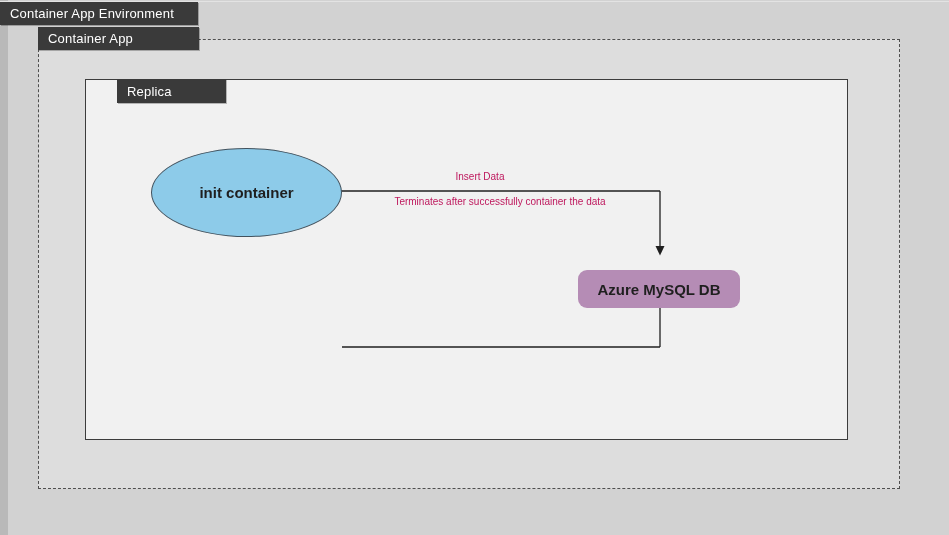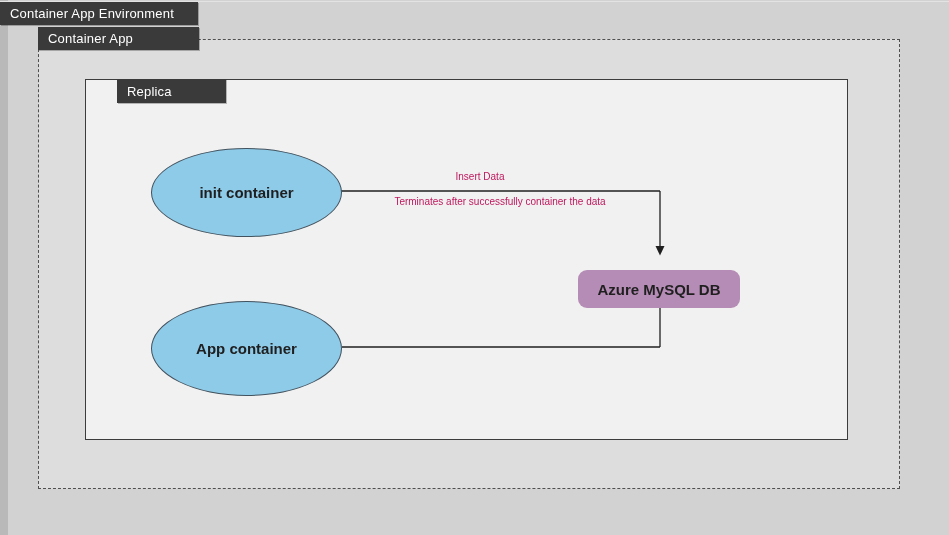--- a/index.html
+++ b/index.html
@@ -81,23 +81,20 @@
     <polygon points="655.5,246 664.5,246 660,255.5"></polygon>
     <line x1="342" y1="347" x2="660" y2="347"></line>
     <line x1="660" y1="347" x2="660" y2="303"></line>
     <polygon points="655.5,304 664.5,304 660,294.5"></polygon>
   </svg>
 
   <div class="node-ellipse ellipse-init">
     <span>init container</span>
   </div>
 
-  <div class="node-ellipse ellipse-app">
-    <span>App container</span>
-  </div>
 
   <div class="db-box">
     <span>Azure MySQL DB</span>
   </div>
 
   <div class="edge-label lbl-insert">Insert Data</div>
   <div class="edge-label lbl-terminates">Terminates after successfully container the data</div>
 
 </div>
 

